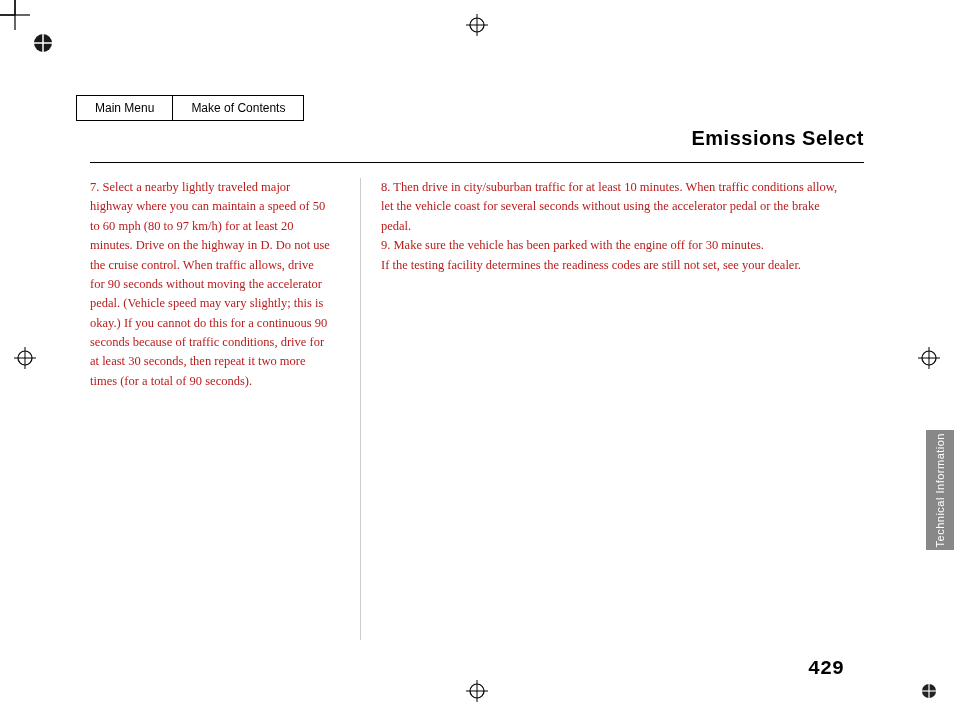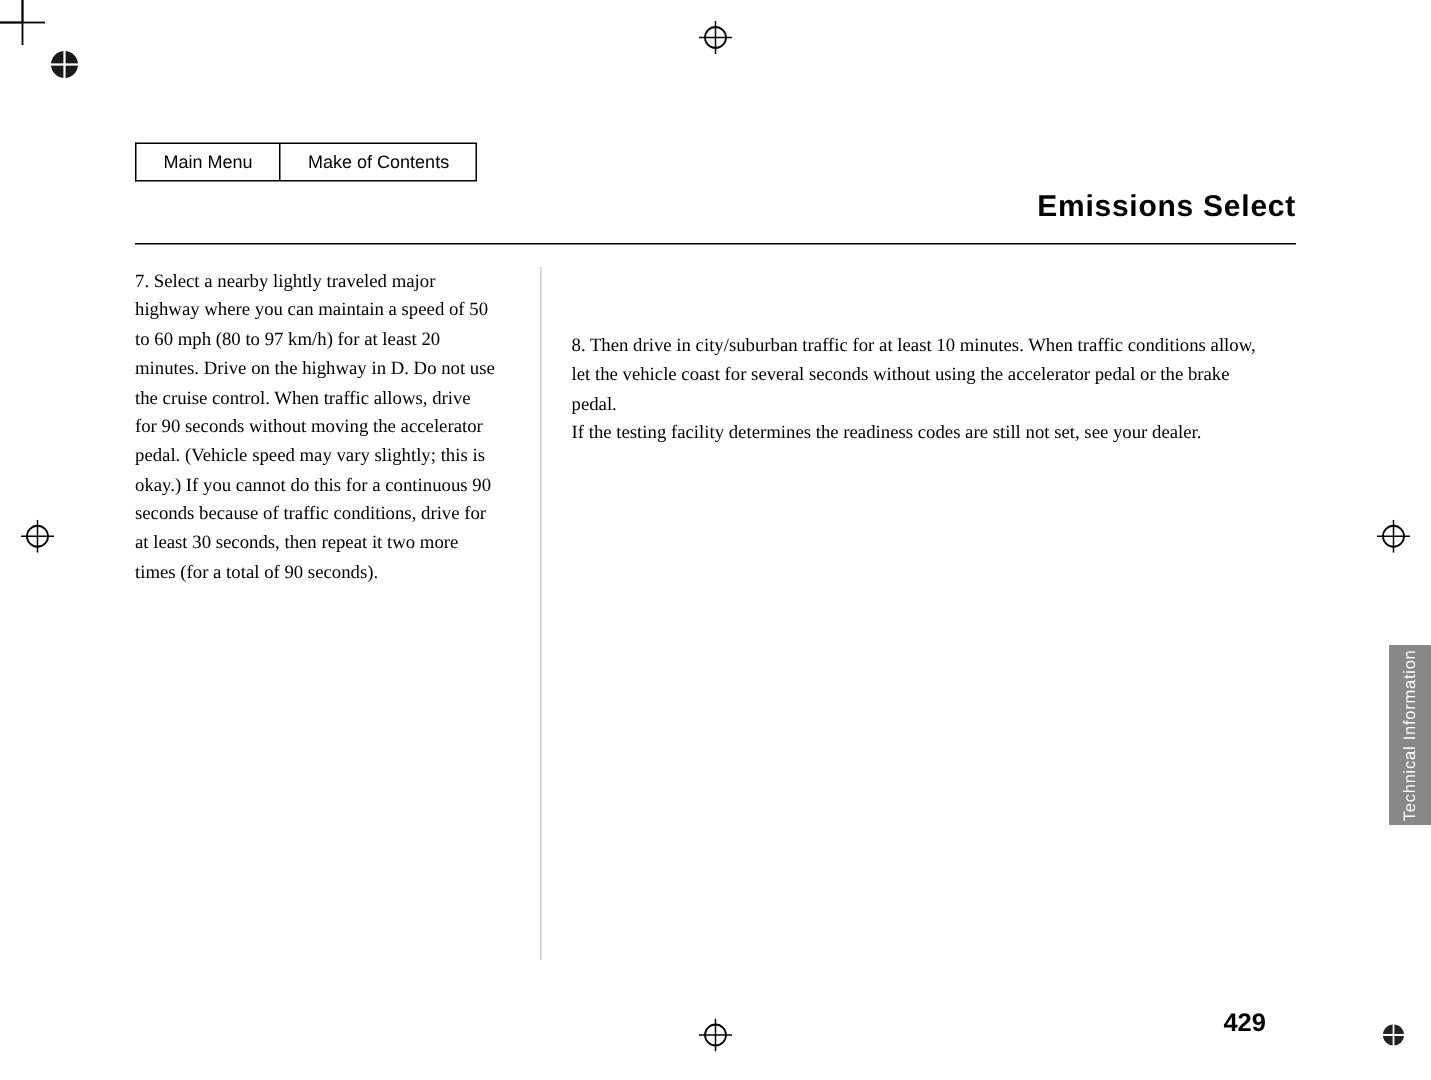--- a/index.html
+++ b/index.html
@@ -14,21 +14,21 @@
       background: #ffffff;
       font-family: Georgia, 'Times New Roman', serif;
       position: relative;
       overflow: hidden;
     }
 
     
     .nav-buttons {
       position: absolute;
       top: 95px;
-      left: 90px;
+      left: 76px;
       display: flex;
       gap: 0;
     }
 
     .nav-btn {
       border: 1.5px solid #000;
       background: #fff;
       padding: 5px 18px;
       font-family: Arial, sans-serif;
       font-size: 12px;
@@ -81,27 +81,26 @@
     .col-divider {
       width: 1px;
       background: #ccc;
       margin: 0 10px;
       flex-shrink: 0;
     }
 
     .col-right {
       flex: 1;
       padding-left: 10px;
-      margin-top: 43px;
     }
 
     .content-text {
       font-size: 12.5px;
       line-height: 1.55;
-      color: #000000;
+      color: #b91c1c;
       text-align: left;
     }
 
     
     .side-tab {
       position: absolute;
       right: 0;
       top: 430px;
       width: 28px;
       height: 120px;
@@ -117,25 +116,25 @@
       font-size: 11px;
       writing-mode: vertical-rl;
       transform: rotate(180deg);
       white-space: nowrap;
       letter-spacing: 0.5px;
     }
 
     
     .page-number {
       position: absolute;
-      bottom: 28px;
+      bottom: 40px;
       right: 110px;
-      font-family: Liberation Sans, sans-serif;
+      font-family: Liberation Mono, monospace;
       font-weight: bold;
-      font-size: 17px;
+      font-size: 20px;
     }
 
     
     .crosshair-circle svg {
       width: 22px;
       height: 22px;
     }
 
     
     .corner-l {
@@ -230,20 +229,21 @@
 <div class="content-area">
 
   <div class="col-left">
     <p class="content-text">7. Select a nearby lightly traveled major highway where you can maintain a speed of 50 to 60 mph (80 to 97 km/h) for at least 20 minutes. Drive on the highway in D. Do not use the cruise control. When traffic allows, drive for 90 seconds without moving the accelerator pedal. (Vehicle speed may vary slightly; this is okay.) If you cannot do this for a continuous 90 seconds because of traffic conditions, drive for at least 30 seconds, then repeat it two more times (for a total of 90 seconds).</p>
   </div>
 
   <div class="col-divider"></div>
 
   <div class="col-right">
     <p class="content-text">8. Then drive in city/suburban traffic for at least 10 minutes. When traffic conditions allow, let the vehicle coast for several seconds without using the accelerator pedal or the brake pedal.</p>
+    <p class="content-text">9. Make sure the vehicle has been parked with the engine off for 30 minutes.</p>
     <p class="content-text">If the testing facility determines the readiness codes are still not set, see your dealer.</p>
   </div>
 </div>
 
 <div class="side-tab">
   <span class="side-tab-text">Technical Information</span>
 </div>
 
 <div class="page-number">429</div>
 

